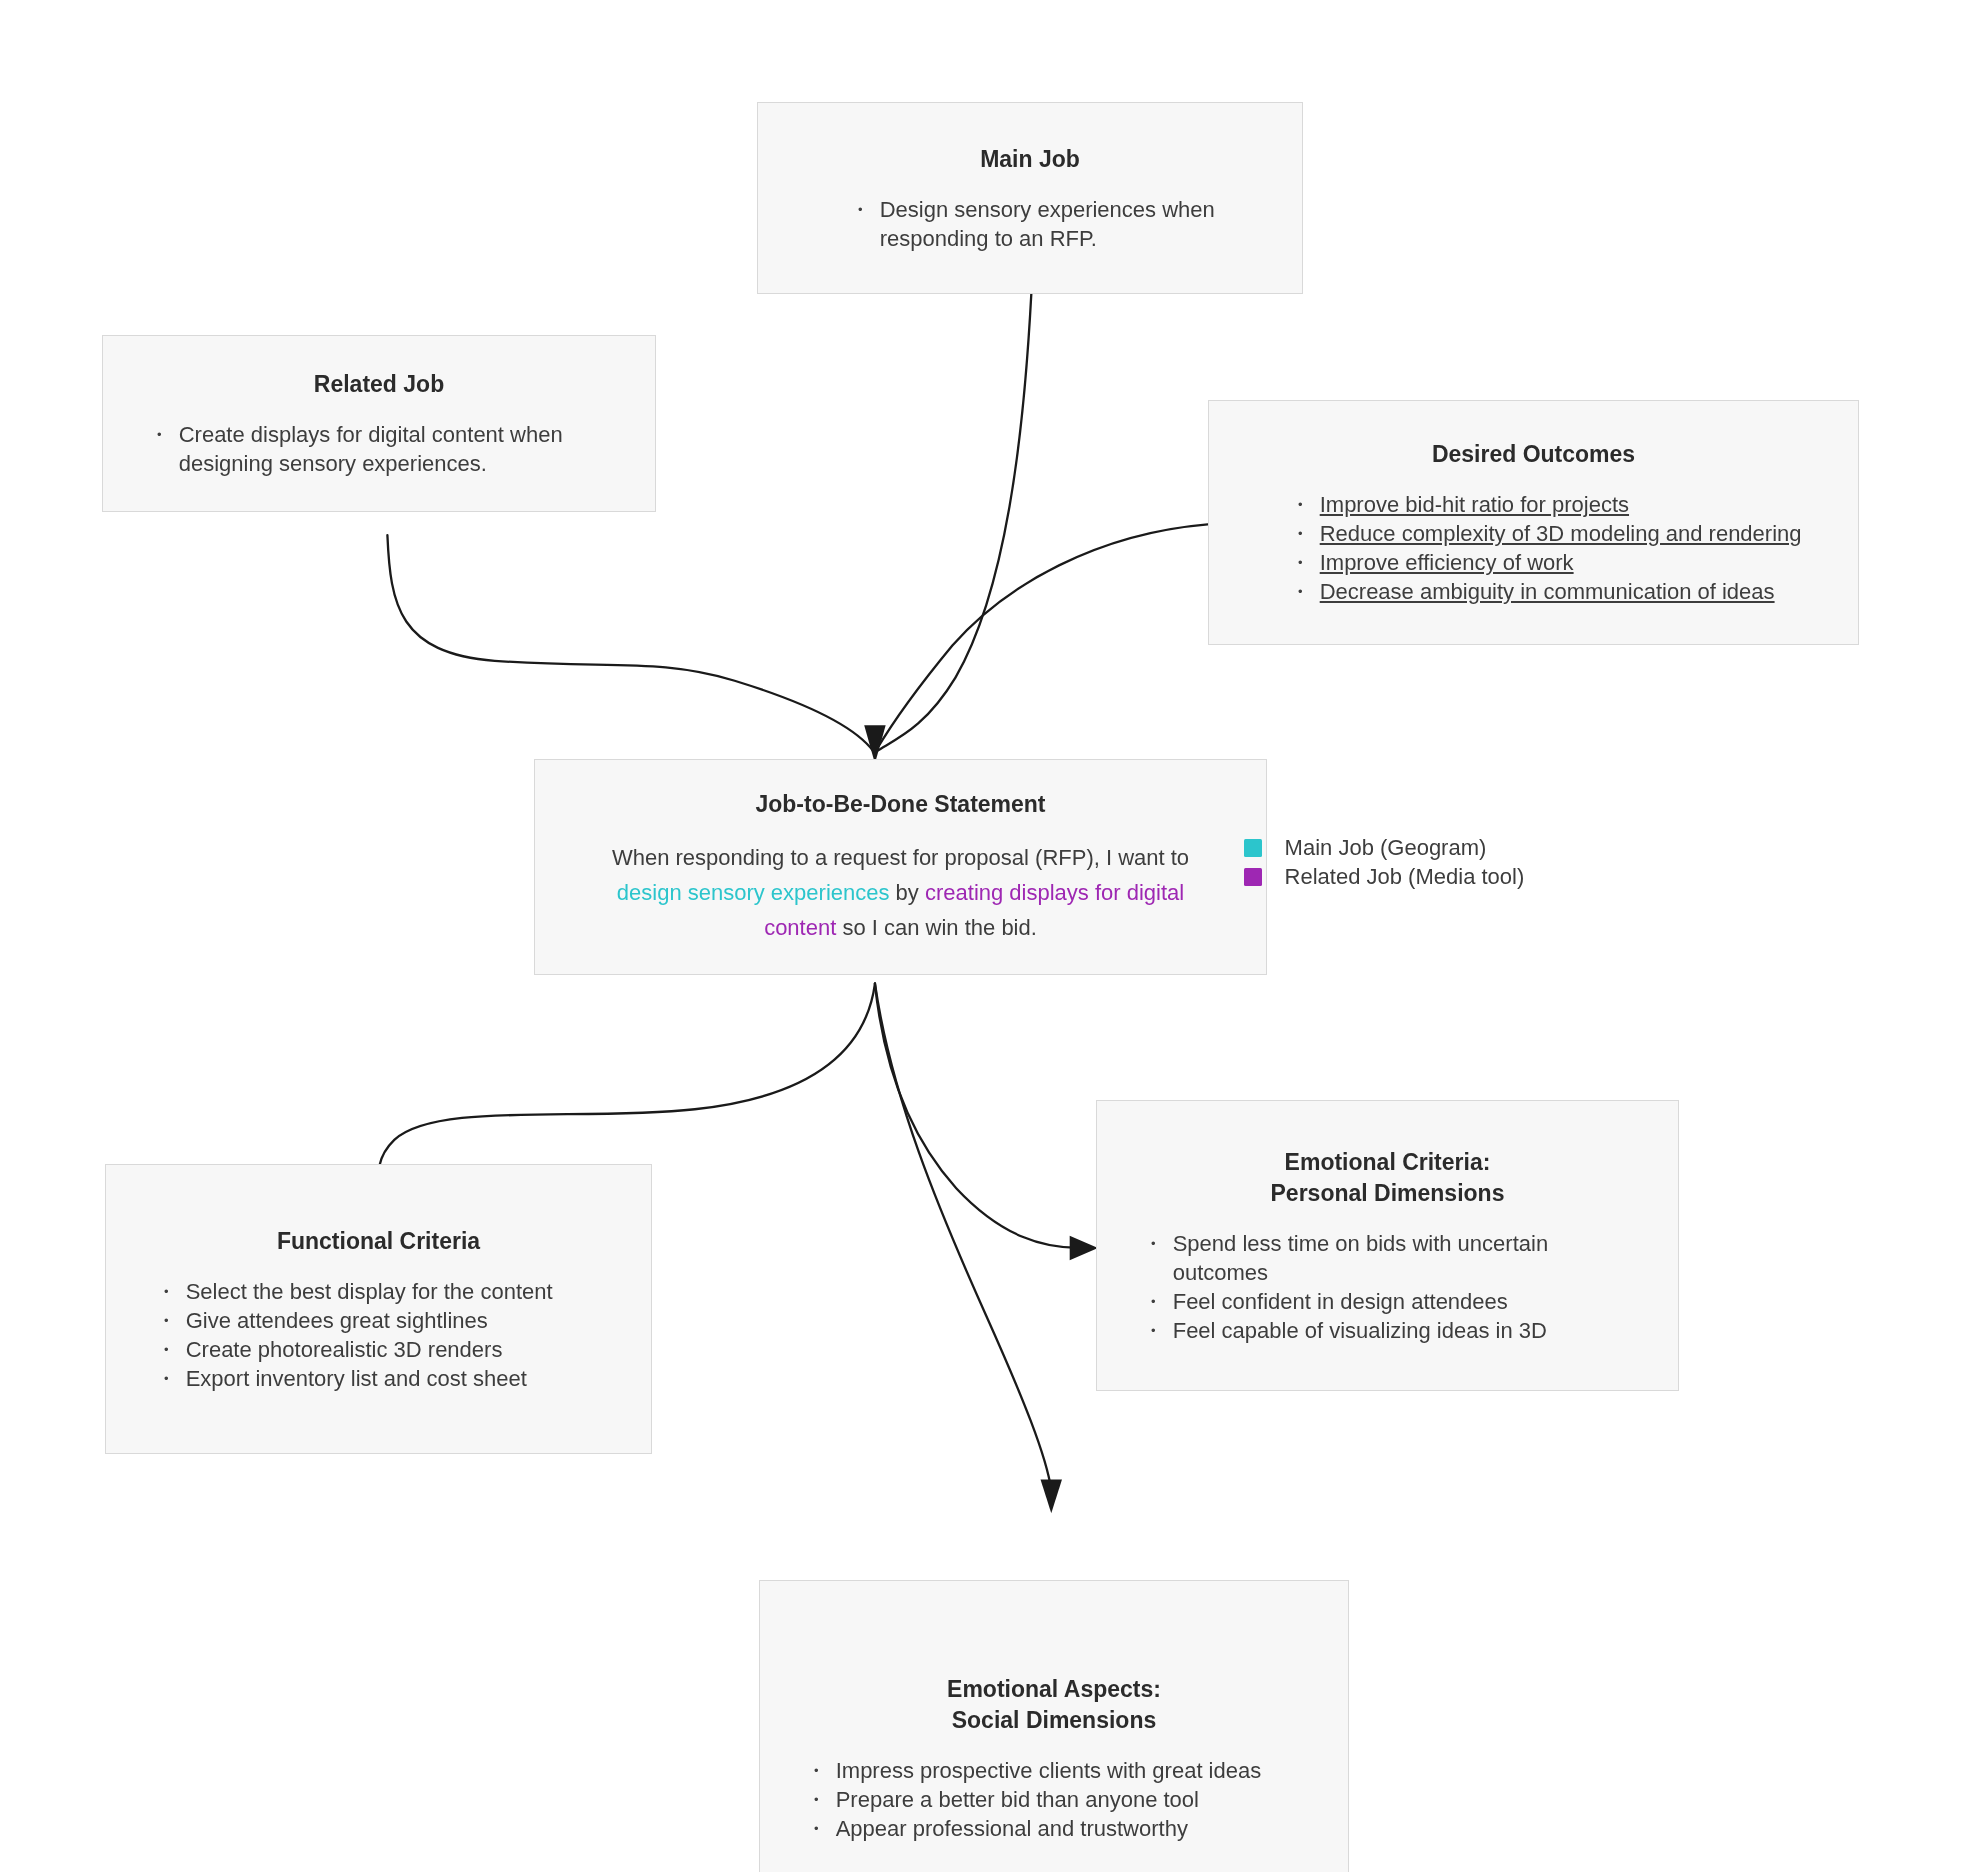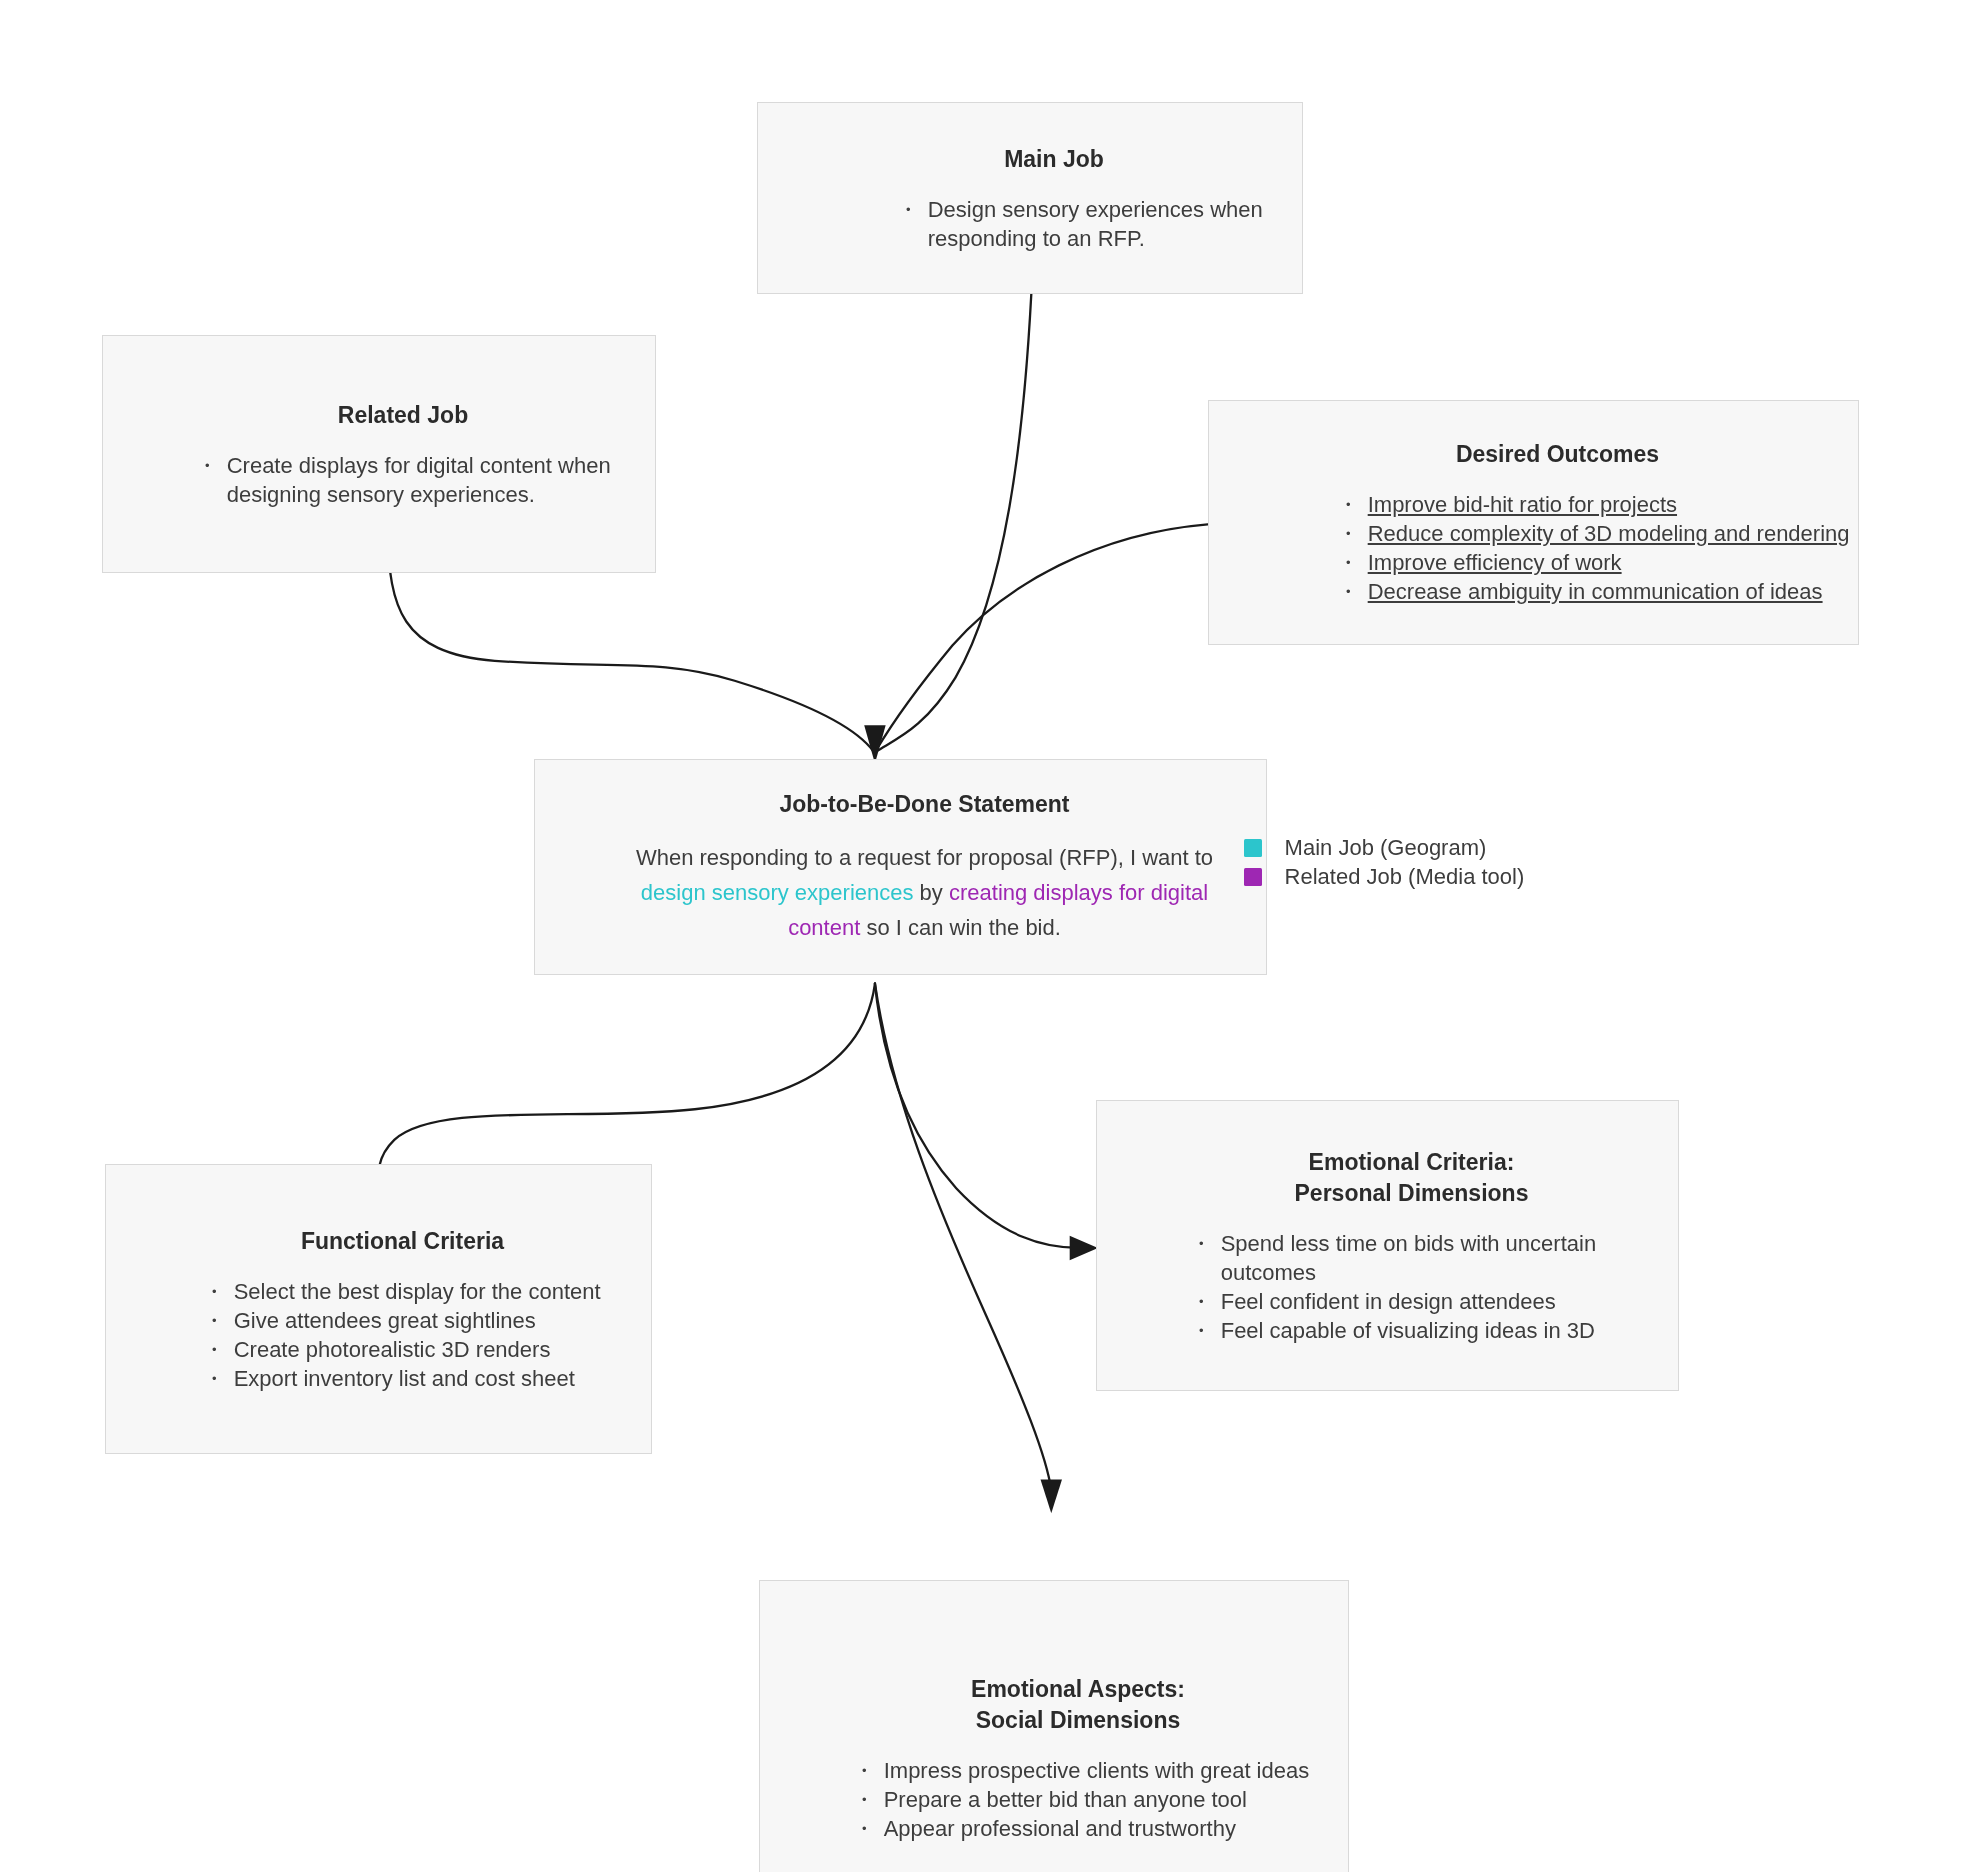--- a/index.html
+++ b/index.html
@@ -3,32 +3,32 @@
 <meta charset="utf-8">
 <style>
   html,body{margin:0;padding:0;background:#ffffff;}
   body{width:1963px;height:1872px;position:relative;font-family:"Liberation Sans",sans-serif;color:#3d3d3d;overflow:hidden;}
   #canvas{position:absolute;inset:0;width:1963px;height:1872px;}
   svg.connectors{position:absolute;left:0;top:0;width:1963px;height:1872px;z-index:1;}
   svg.connectors path{fill:none;stroke:#1a1a1a;stroke-width:3;stroke-linecap:round;}
   svg.connectors polygon{fill:#1a1a1a;stroke:none;}
 
   .node{position:absolute;z-index:2;background:#f7f7f7;border:1.5px solid #d9d9d9;box-sizing:border-box;
-        display:flex;flex-direction:column;justify-content:center;padding-left:48px;}
+        display:flex;flex-direction:column;justify-content:center;}
   .node-title{font-size:23px;font-weight:700;color:#2b2b2b;text-align:center;line-height:31px;
               white-space:pre-line;margin:0 15.3px 20px 15.3px;}
   .bullet-list{display:flex;flex-direction:column;margin:0;}
   .bullet-row{display:flex;align-items:flex-start;}
   .bullet-dot{flex:0 0 10.7px;font-size:13px;line-height:29px;color:#3f3f3f;text-align:center;margin-right:14px;}
   .bullet-text{font-size:22px;line-height:29px;color:#3d3d3d;}
 
   
   #node-main-job          {left:757px; top:102px; width:546px; height:192px;}
   #node-main-job .bullet-list{padding-left:97px;} #node-main-job .bullet-text{max-width:383px;}
-  #node-related-job       {left:102px; top:335px; width:554px; height:238px;}
+  #node-related-job       {left:102px; top:335px; width:554px; height:177px;}
   #node-related-job .bullet-list{padding-left:51px;} #node-related-job .bullet-text{max-width:399px;}
   #node-desired-outcomes  {left:1208px;top:400px; width:651px; height:245px;}
   #node-desired-outcomes .bullet-list{padding-left:86px;} #node-desired-outcomes .bullet-text{max-width:537px;text-decoration:underline;}
   #node-jtbd              {left:534px; top:759px;width:733px; height:216px;}
   #node-functional        {left:105px; top:1164px;width:547px; height:290px;}
   #node-functional .bullet-list{padding-left:55px;} #node-functional .bullet-text{max-width:460px;}
   #node-emotional-personal{left:1096px;top:1100px;width:583px; height:291px;}
   #node-emotional-personal .bullet-list{padding-left:51px;} #node-emotional-personal .bullet-text{max-width:429px;}
   #node-emotional-social  {left:759px; top:1580px;width:590px; height:356px;justify-content:center;}
   #node-emotional-social .bullet-list{padding-left:51px;} #node-emotional-social .bullet-text{max-width:506px;}

